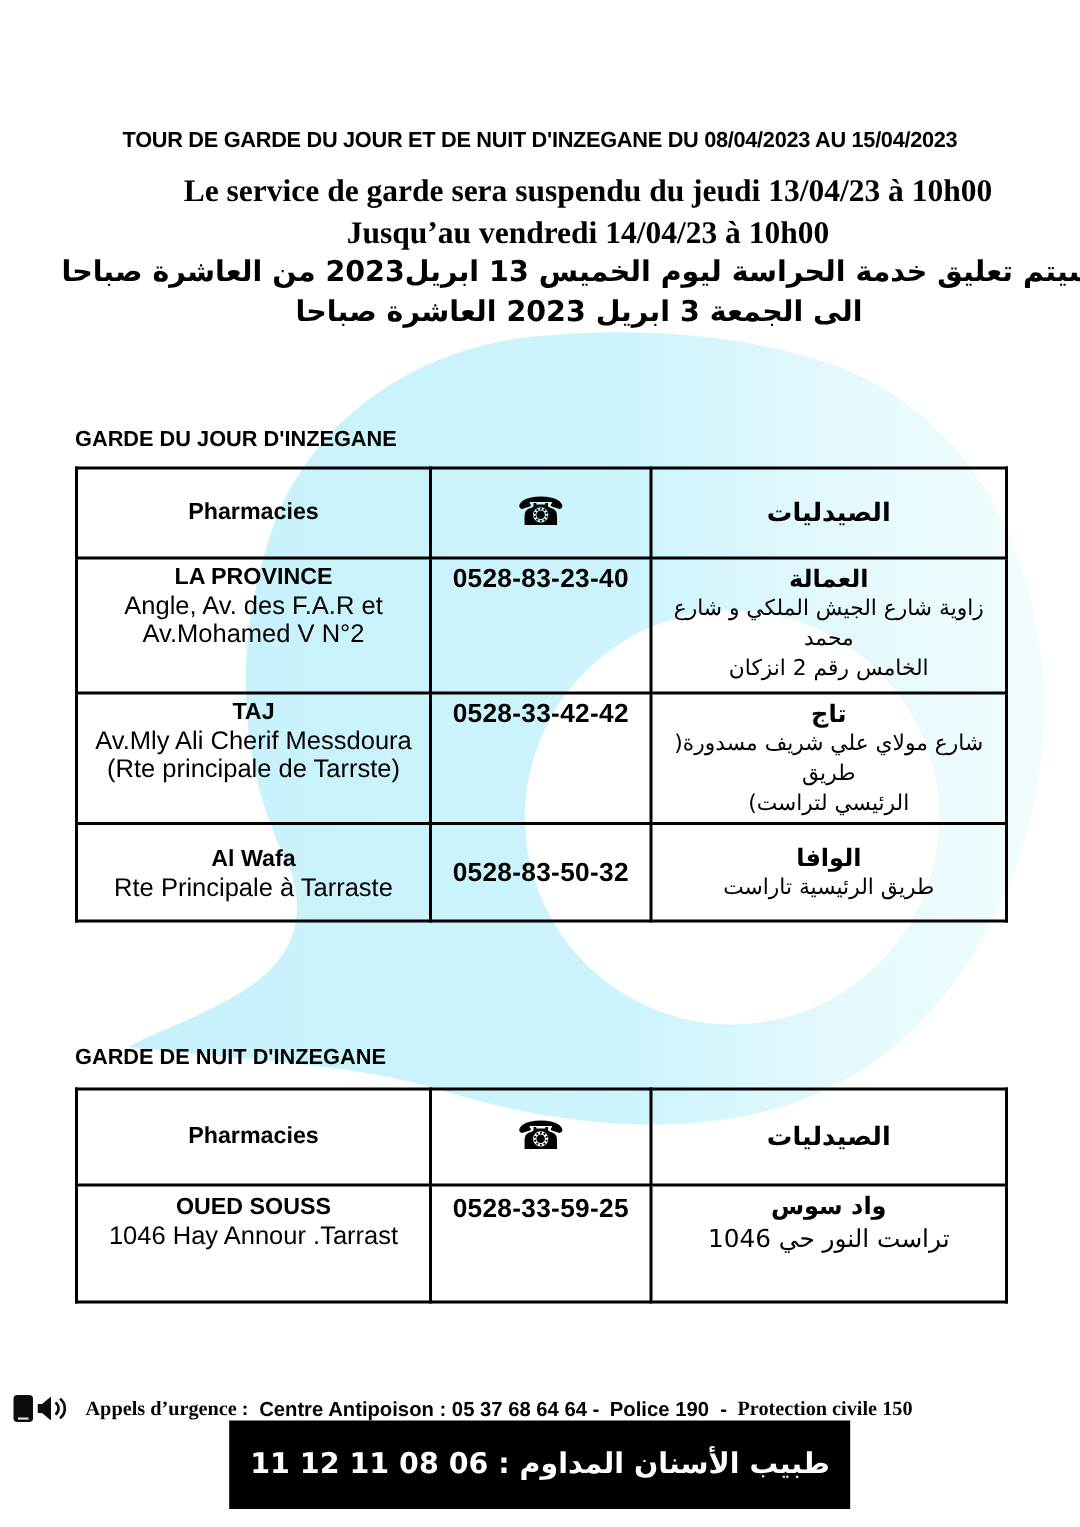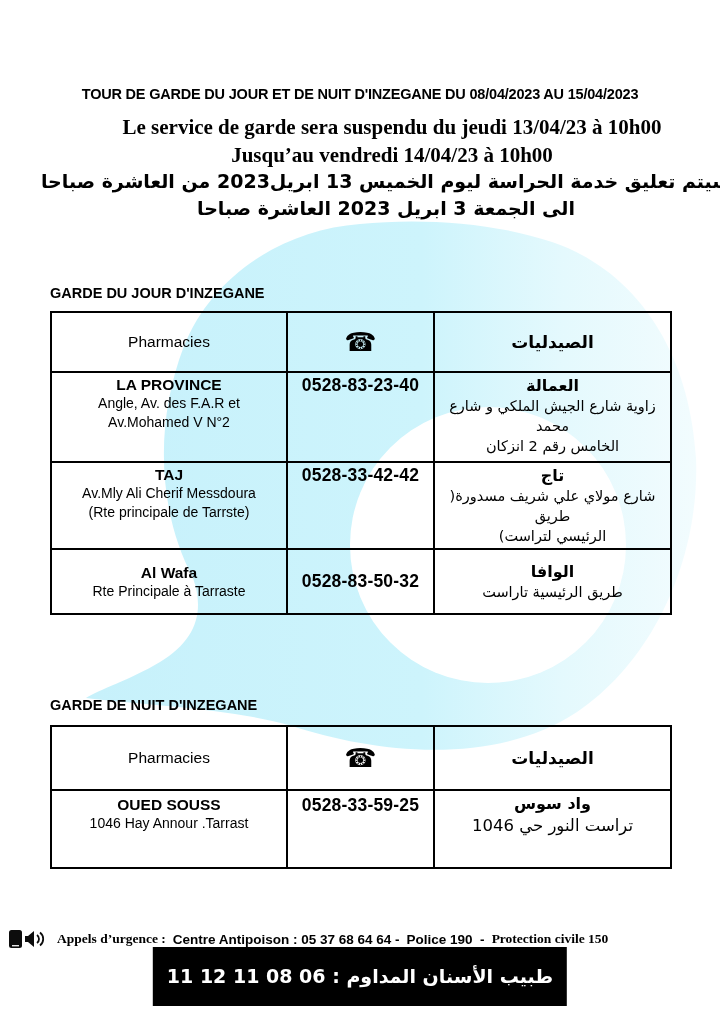--- a/index.html
+++ b/index.html
@@ -25,32 +25,32 @@
   .day-heading{top:285px;}
   .night-heading{top:697px;}
 
   table.garde{position:absolute;left:50px;width:620px;border-collapse:collapse;
     table-layout:fixed;background:transparent;}
   table.day{top:311px;}
   table.night{top:725px;}
   table.garde td, table.garde th{border:2px solid #000;padding:2px 4px;background:transparent;}
   col.c-fr{width:236px;} col.c-ph{width:147px;} col.c-ar{width:237px;}
 
-  th.th-fr{font-size:15.5px;font-weight:400;text-align:center;vertical-align:middle;}
+  th.th-fr{font-size:15.5px;font-weight:700;text-align:center;vertical-align:middle;}
   th.th-ph{text-align:center;vertical-align:middle;}
   .phone-icon{font-family:"DejaVu Sans", sans-serif;font-size:26px;line-height:1;color:#000;}
   th.th-ar{font-size:17px;font-weight:700;text-align:center;vertical-align:middle;}
 
   td.cell-fr{text-align:center;vertical-align:top;padding-top:4px;}
   td.cell-ph{text-align:center;vertical-align:top;padding-top:8px;
     font-weight:700;font-size:17.5px;letter-spacing:0.2px;}
   td.cell-ar{text-align:center;vertical-align:top;padding-top:3px;margin-left:44px;}
   tr.v-mid td{vertical-align:middle;padding-top:2px;}
   .fr-name{font-weight:700;font-size:15.5px;line-height:19px;}
-  .fr-addr{font-size:14px;line-height:19px;white-space:pre-line;}
+  .fr-addr{font-size:17px;line-height:19px;white-space:pre-line;}
   .ar-name{font-weight:700;font-size:16px;line-height:21px;}
   .ar-addr{font-size:14.5px;line-height:20px;white-space:pre-line;}
   table.night .ar-addr{font-size:16.5px;line-height:24px;}
   table.night td.cell-ph{padding-top:4px;}
   table.night td.cell-fr{padding-top:4px;}
 
   .em-line{position:absolute;top:929px;left:8px;width:706px;height:20px;
     display:flex;align-items:center;white-space:pre;}
   .em-icons{display:flex;align-items:center;margin-right:10px;gap:2px;}
   .em-serif{font-family:"Liberation Serif", serif;font-weight:700;font-size:13.5px;}

